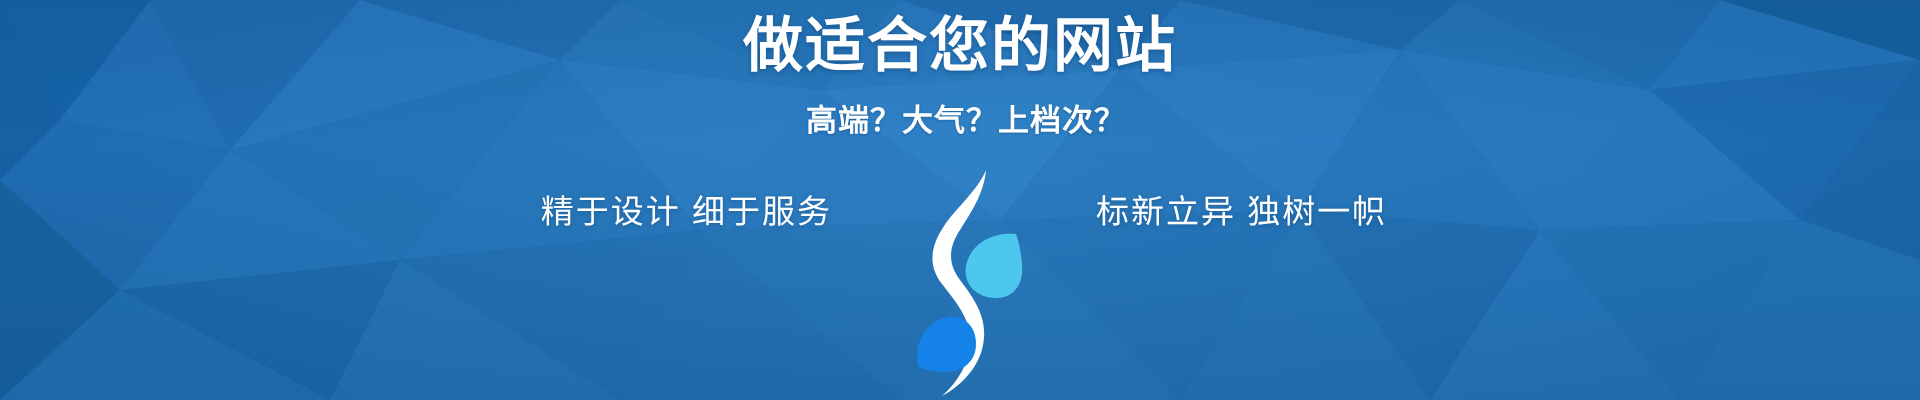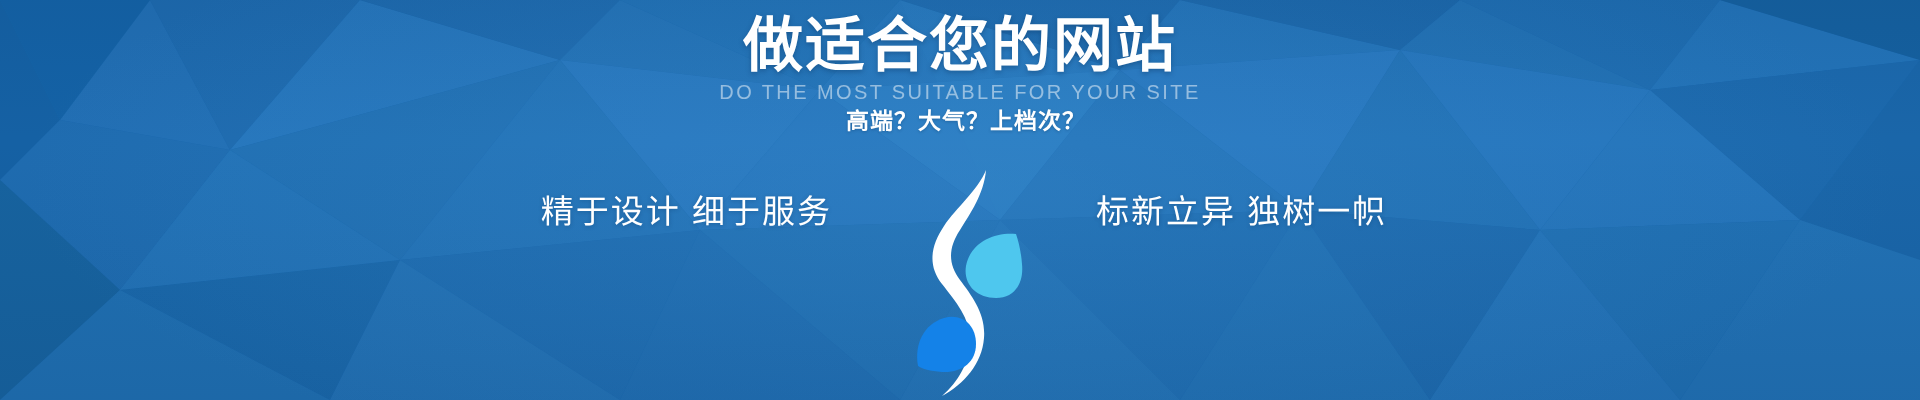--- a/index.html
+++ b/index.html
@@ -67,21 +67,21 @@
   }
 
   .subhead-block {
     position: absolute;
     top: 105px;
     left: 0;
     width: 1920px;
     text-align: center;
   }
   .subhead-line {
-    font-size: 23px;
+    font-size: 31px;
     line-height: 32px;
     font-weight: 700;
     color: #ffffff;
     letter-spacing: 1px;
     white-space: nowrap;
     text-shadow: 0 1px 3px rgba(8,44,82,0.30);
     margin-left: 12px;
   }
 
   .slogan-row {
@@ -173,21 +173,20 @@
       <polygon points="1120,70 1000,220 900,0" fill="#2a7ec4" opacity="0.25"></polygon>
     </g>
   </svg>
 
   <div id="overlay-shade"></div>
 
   <div id="content">
 
     <div class="headline-block">
       <div class="headline">做适合您的网站</div>
-      <div class="headline-en">DO THE MOST SUITABLE FOR YOUR SITE</div>
     </div>
 
     <div class="subhead-block">
       <div class="subhead-line">高端？大气？上档次？</div>
     </div>
 
     <div class="slogan-row">
       <div class="slogan slogan-left">精于设计 细于服务</div>
       <div class="slogan slogan-right">标新立异 独树一帜</div>
     </div>

